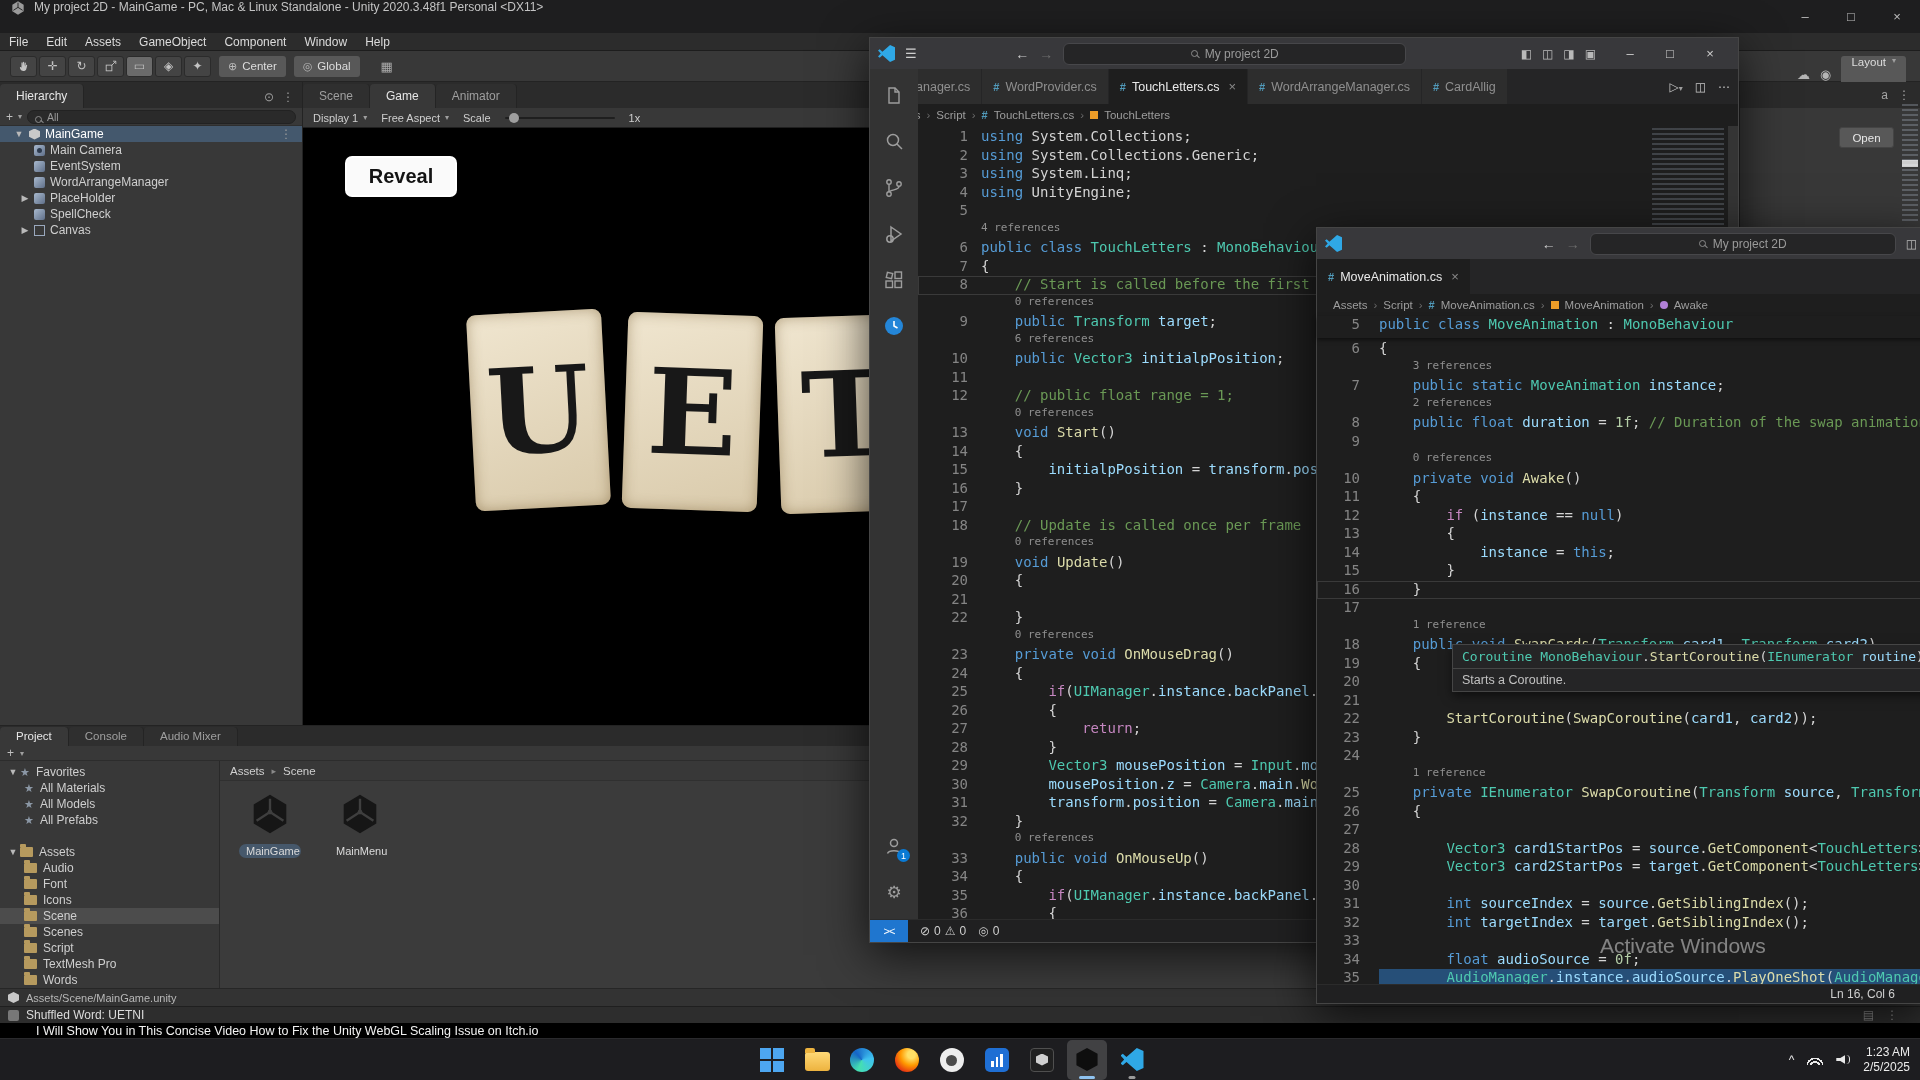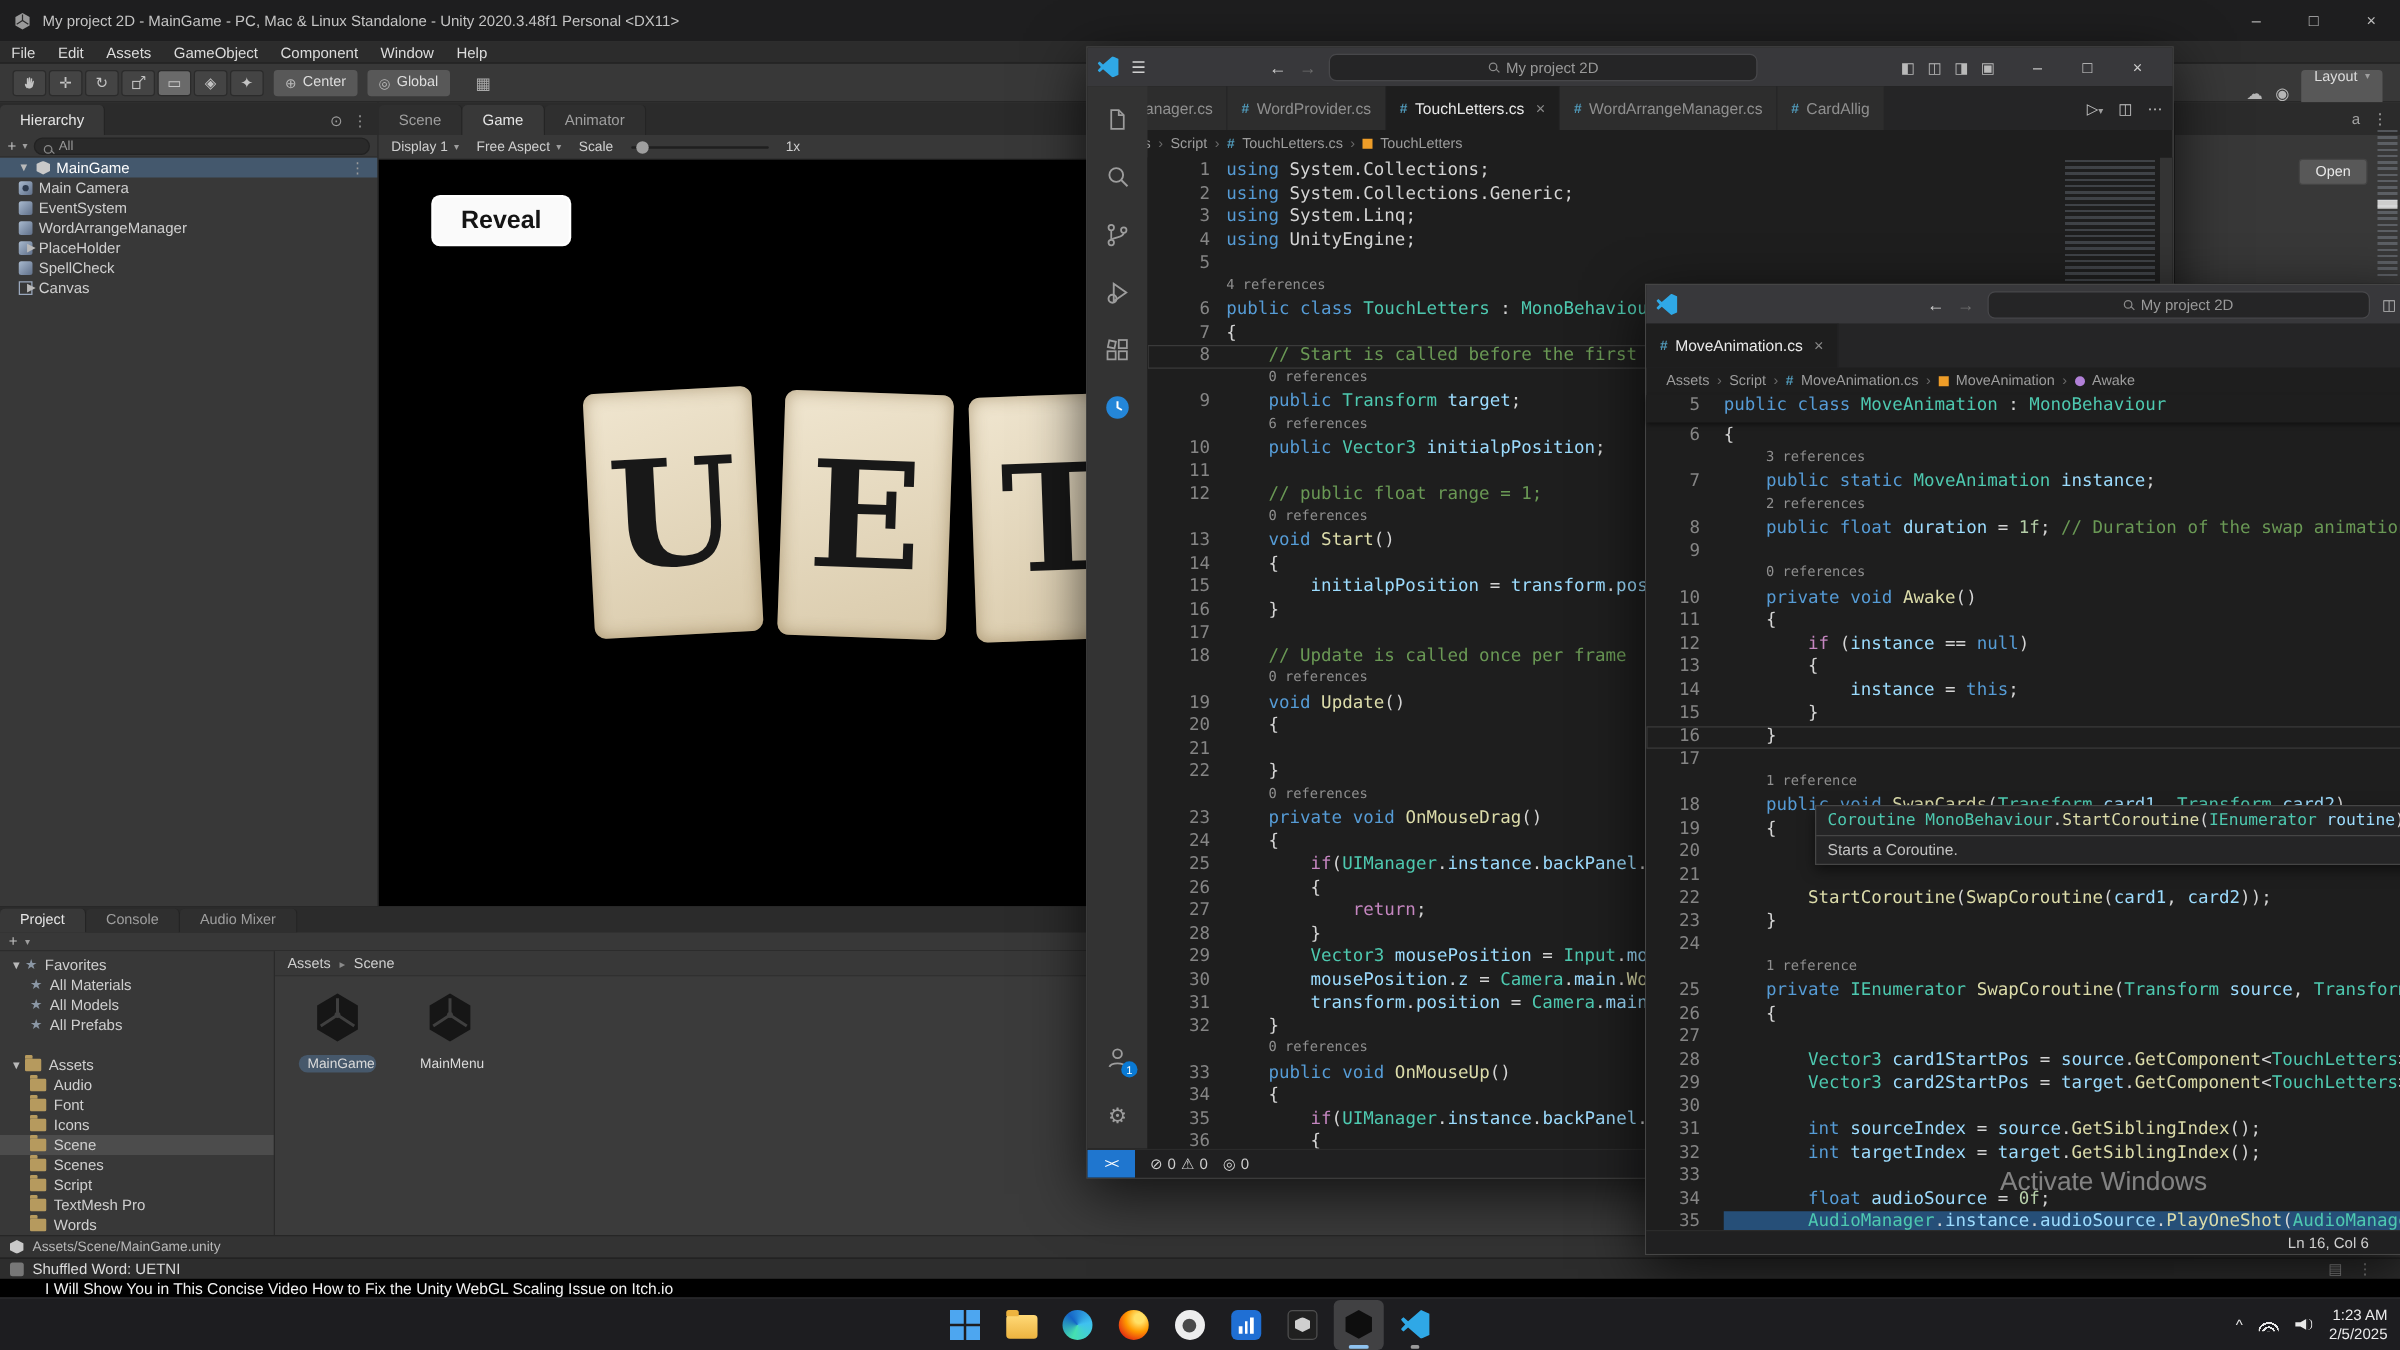--- a/index.html
+++ b/index.html
@@ -1,21 +1,21 @@
 <!DOCTYPE html>
 <html><head>
 <meta charset="utf-8">
 <style>
   *{margin:0;padding:0;box-sizing:border-box}
   body{background:#000;font-family:"Liberation Sans",sans-serif}
   #screen{position:relative;width:1920px;height:1080px;overflow:hidden;background:#000;color:#ccc;font-size:12px}
 
   
   .unity{position:absolute;inset:0;background:#383838}
-  .u-title{position:absolute;left:0;top:0;width:1920px;height:33px;background:#1e1e1f;display:flex;align-items:center;color:#c4c4c4}
+  .u-title{position:absolute;left:0;top:0;width:1920px;height:33px;background:#1e1e1f;display:flex;align-items:flex-start;color:#c4c4c4}
   .u-title .u-ico{margin:0 8px 0 10px;display:flex}
   .u-title-text{font-size:12px;white-space:nowrap}
   .u-wc{position:absolute;right:0;top:0;height:33px;display:flex}
   .u-wc span{width:46px;height:33px;display:flex;align-items:center;justify-content:center;color:#bdbdbd;font-size:13px}
   .u-menubar{position:absolute;left:0;top:33px;width:1920px;height:18px;background:#2c2c2c;border-bottom:1px solid #1d1d1d;display:flex;align-items:center}
   .u-menu-item{padding:0 9px;color:#dcdcdc;font-size:12px;line-height:18px}
   .u-toolbar{position:absolute;left:0;top:51px;width:1920px;height:31px;background:#383838;border-bottom:1px solid #232323;display:flex;align-items:center}
   .u-tools{display:flex;margin-left:10px;gap:2px}
   .u-tool{width:27px;height:21px;background:#444;border:1px solid #2b2b2b;border-radius:3px;display:flex;align-items:center;justify-content:center;color:#c3c3c3;font-size:12px}
   .u-tool.active{background:#6a6a6a}
@@ -32,21 +32,21 @@
   .dock-strip{height:26px;background:#2b2b2b;display:flex;align-items:flex-end}
   .dock-tab{height:24px;line-height:24px;padding:0 16px;font-size:12px;color:#9f9f9f;background:#2f2f2f;border-right:1px solid #242424;border-radius:4px 4px 0 0}
   .dock-tab.active{background:#383838;color:#e6e6e6}
   .strip-icons{margin-left:auto;display:flex;gap:8px;padding:0 8px 4px 0;color:#9a9a9a}
   .h-search{height:18px;display:flex;align-items:center;gap:5px;padding:0 6px;border-bottom:1px solid #2e2e2e}
   .mini-btn{color:#c0c0c0;font-size:12px}
   .searchbox{flex:1;height:14px;background:#2a2a2a;border:1px solid #222;border-radius:7px;display:flex;align-items:flex-end;gap:5px;padding:0 7px;color:#9a9a9a;font-size:10.5px}
   .mag{width:7px;height:7px;border:1.2px solid #8a8a8a;border-radius:50%;position:relative;flex:none}
   .mag::after{content:"";position:absolute;width:4px;height:1.2px;background:#8a8a8a;transform:rotate(45deg);right:-3px;bottom:-1px}
   .h-rows{position:absolute;left:0;top:44px;right:0;bottom:0;overflow:hidden}
-  .h-row{height:16px;display:flex;align-items:center;gap:5px;padding-left:15px;color:#cfcfcf;font-size:12px;position:relative}
+  .h-row{height:16px;display:flex;align-items:center;gap:5px;padding-left:34px;color:#cfcfcf;font-size:12px;position:relative}
   .h-row.root{padding-left:14px;background:#44586d;color:#fff}
   .h-caret{width:10px;color:#b9b9b9;font-size:9px;flex:none;text-align:center;position:absolute;left:20px}
   .h-row.root .h-caret{position:static;width:10px}
   .ic-cube{width:11px;height:11px;border-radius:2px;background:linear-gradient(135deg,#a9bacf,#5f6f89);flex:none}
   .ic-camera{width:11px;height:11px;border-radius:2px;background:linear-gradient(135deg,#a9bacf,#5f6f89);position:relative;flex:none}
   .ic-camera::after{content:"";position:absolute;left:3px;top:3px;width:5px;height:5px;border-radius:50%;background:#2d3a4d}
   .ic-canvas{width:11px;height:11px;border:1.5px solid #9aa8bd;flex:none}
   .ic-scene{width:11px;height:11px;background:#c9c9c9;clip-path:polygon(50% 0,100% 25%,100% 75%,50% 100%,0 75%,0 25%);flex:none}
   .row-menu{margin-left:auto;margin-right:10px;color:#9a9a9a}
 

